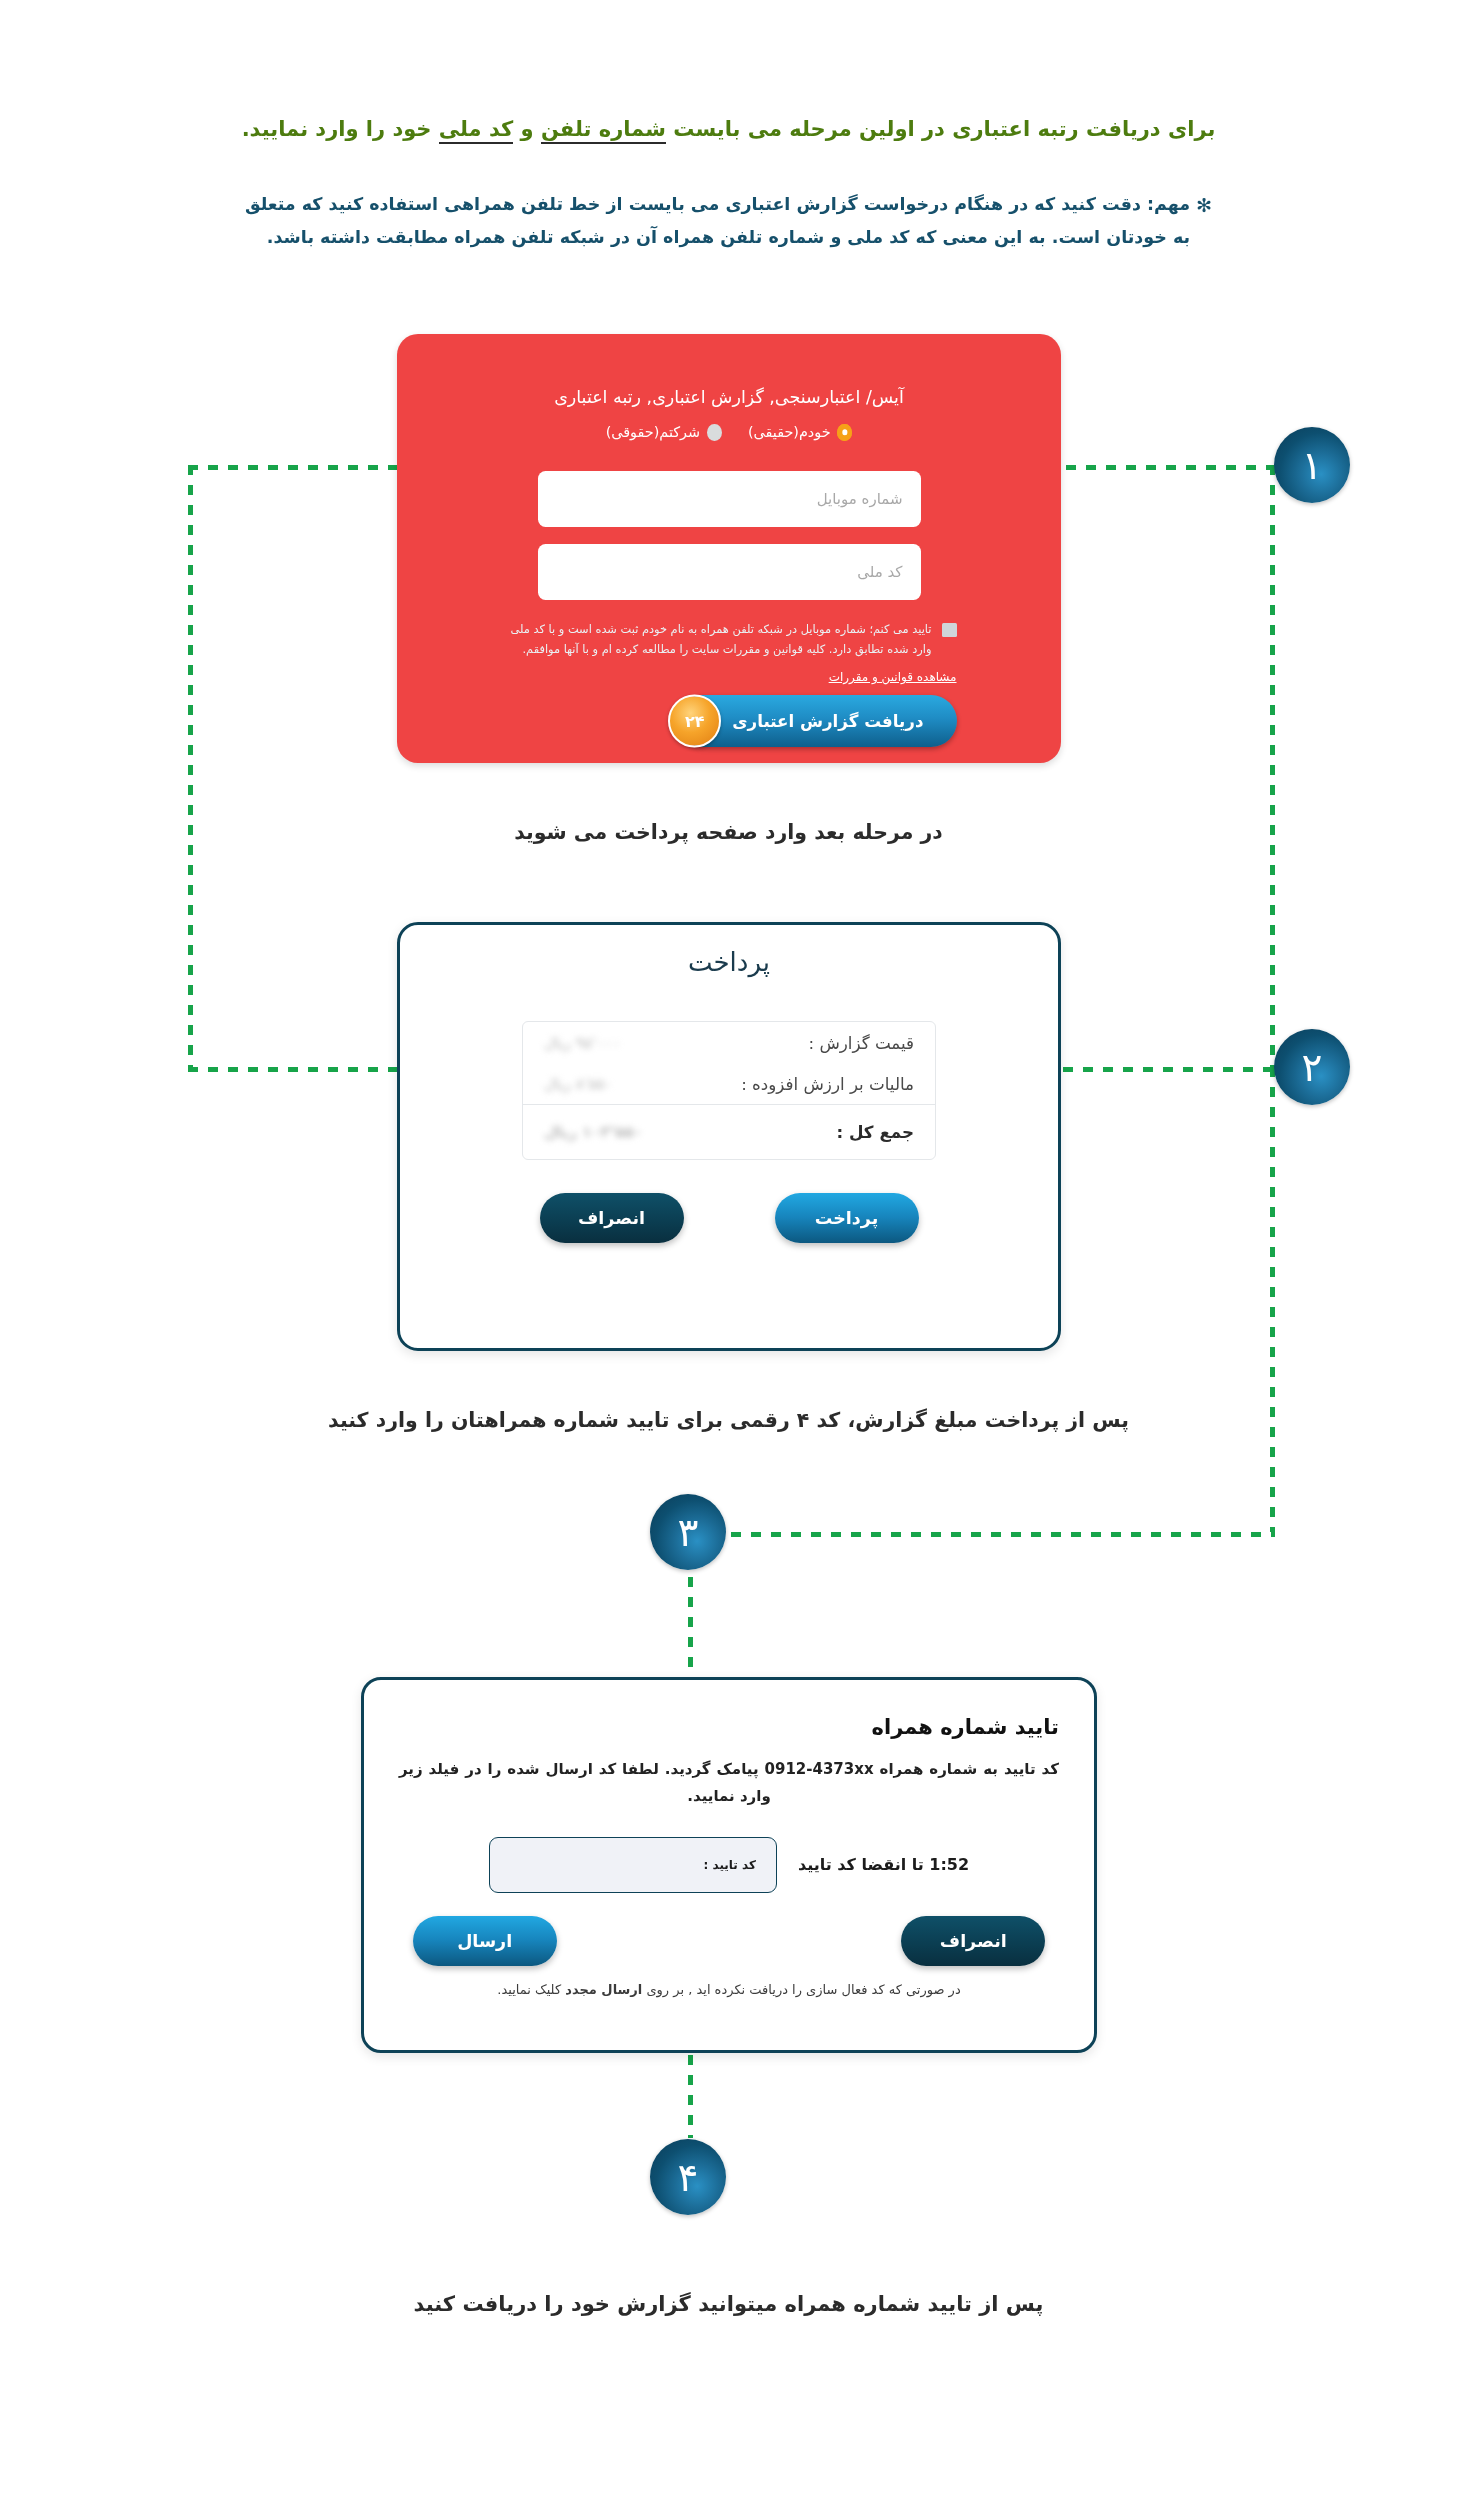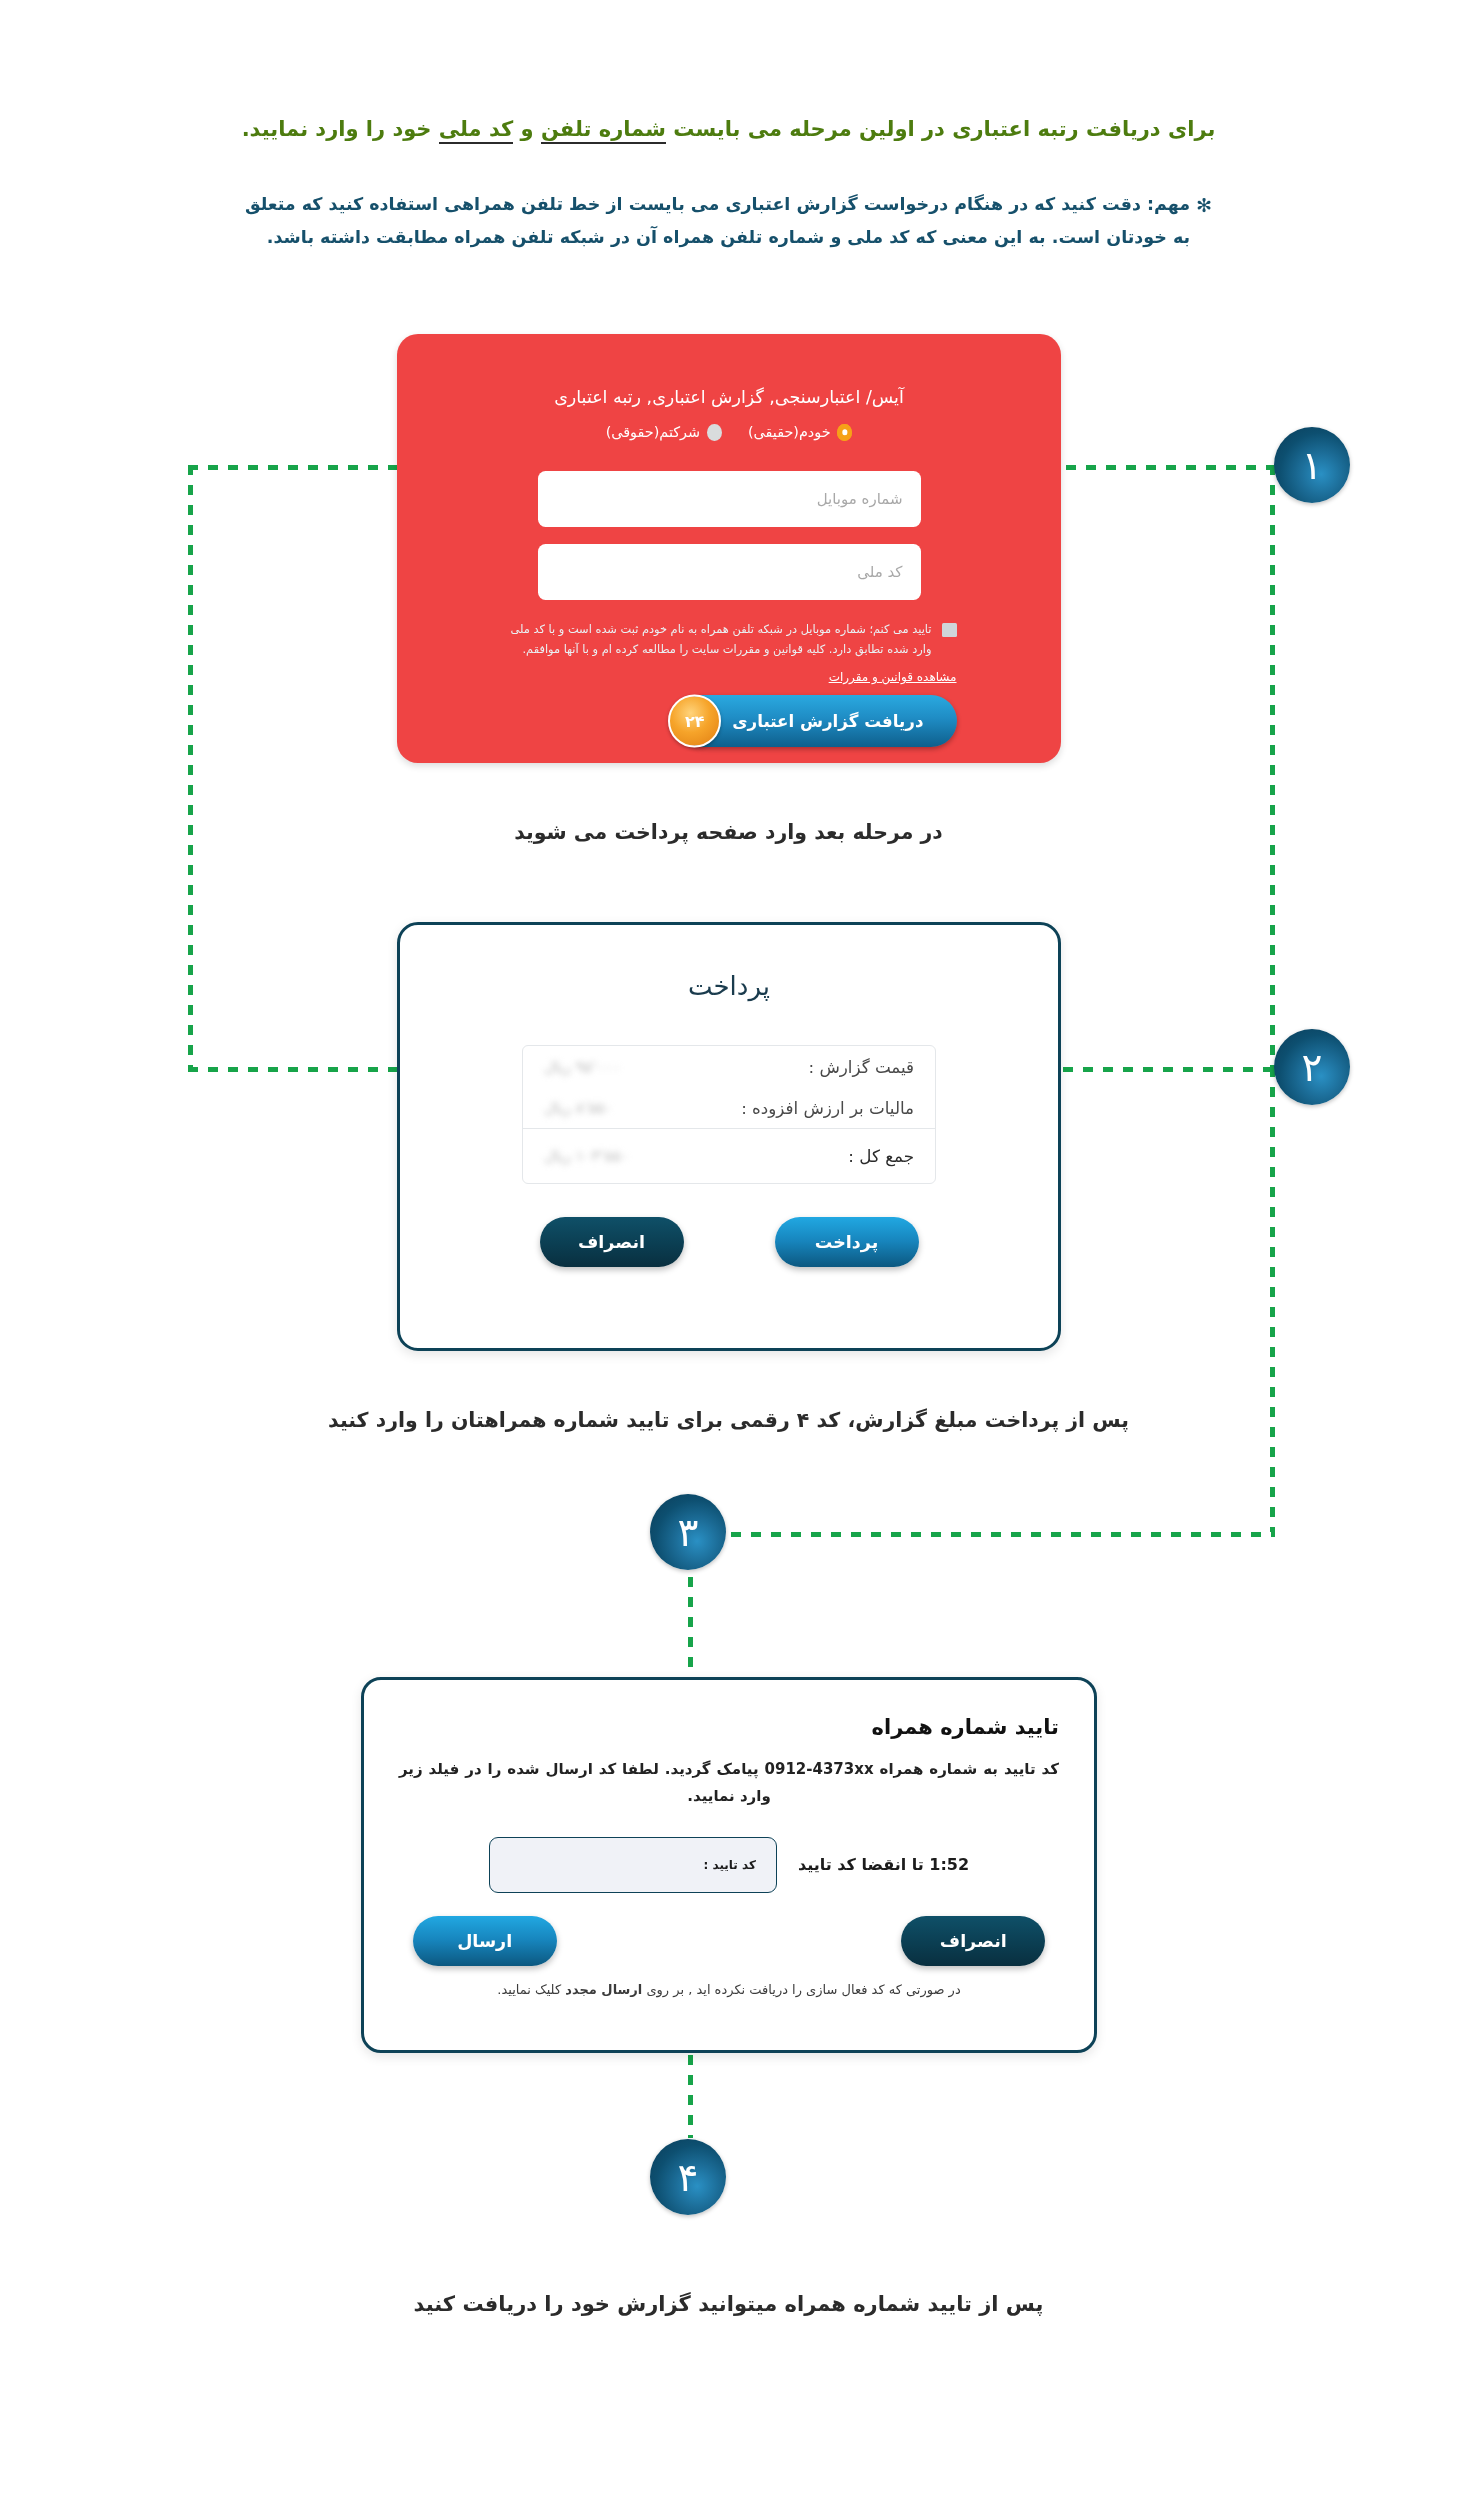--- a/index.html
+++ b/index.html
@@ -209,21 +209,21 @@
 
   
   .card-pay {
     position:absolute;
     left:397px; top:922px;
     width:664px; height:429px;
     background:#ffffff;
     border:3.8px solid #0d4257;
     border-radius:21px;
     box-shadow:0 3.8px 10.6px rgba(0,0,0,.10);
-    padding-top:46px;
+    padding-top:22px;
   }
   .pay-title {
     text-align:center;
     font-size:26px;
     font-weight:400;
     color:#1a3b4d;
   }
   .pay-box {
     width:414px;
     margin:44px auto 0 auto;
@@ -232,21 +232,21 @@
     overflow:hidden;
   }
   .pay-row {
     display:flex;
     align-items:center;
     justify-content:space-between;
     padding:10.6px 21px;
     font-size:16.7px;
     color:#4a4a4a;
   }
-  .pay-row.total { border-top:0.8px solid #e4e7ea; padding:16.7px 21px; font-weight:400; color:#2b2b2b; }
+  .pay-row.total { border-top:0.8px solid #e4e7ea; padding:16.7px 21px; font-weight:700; color:#2b2b2b; }
   .blurred {
     color:#b9b9b9;
     filter:blur(3px);
     font-size:15px;
     letter-spacing:0.8px;
     user-select:none;
   }
   .pay-buttons {
     display:flex;
     justify-content:center;

